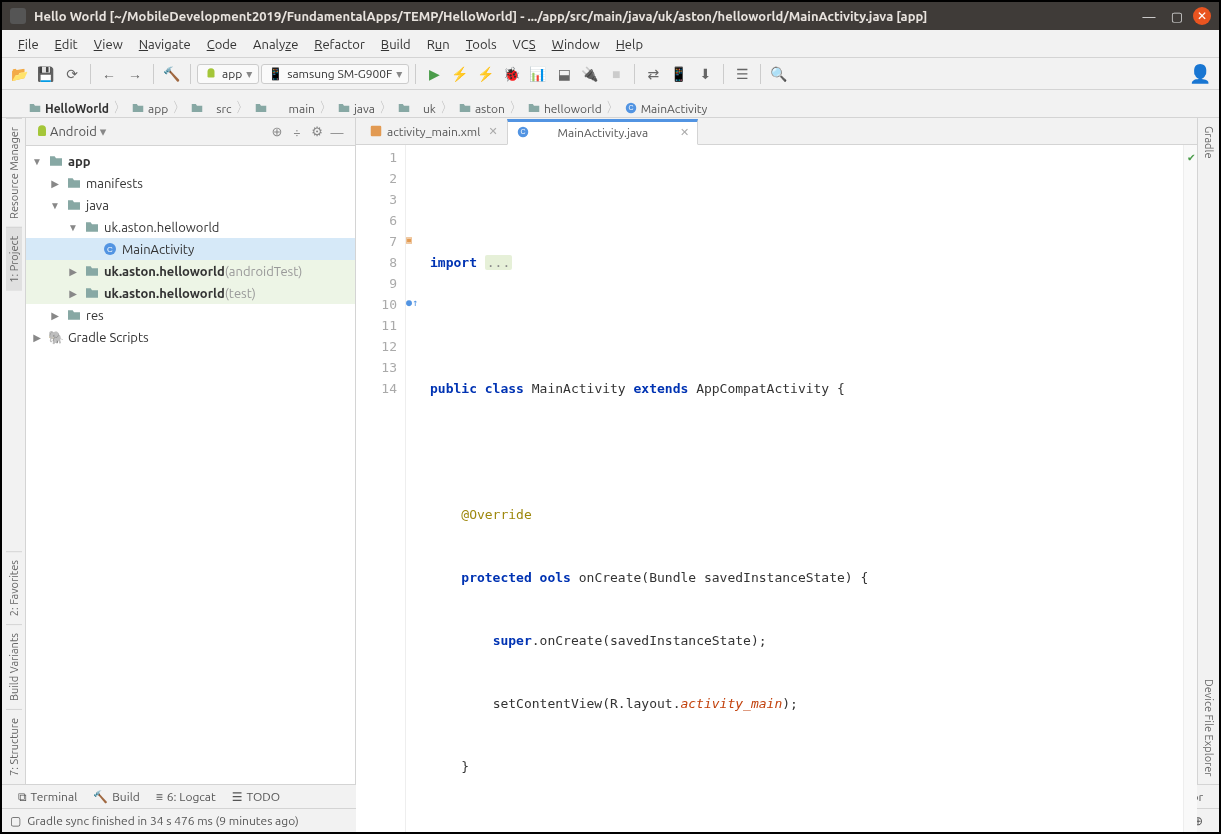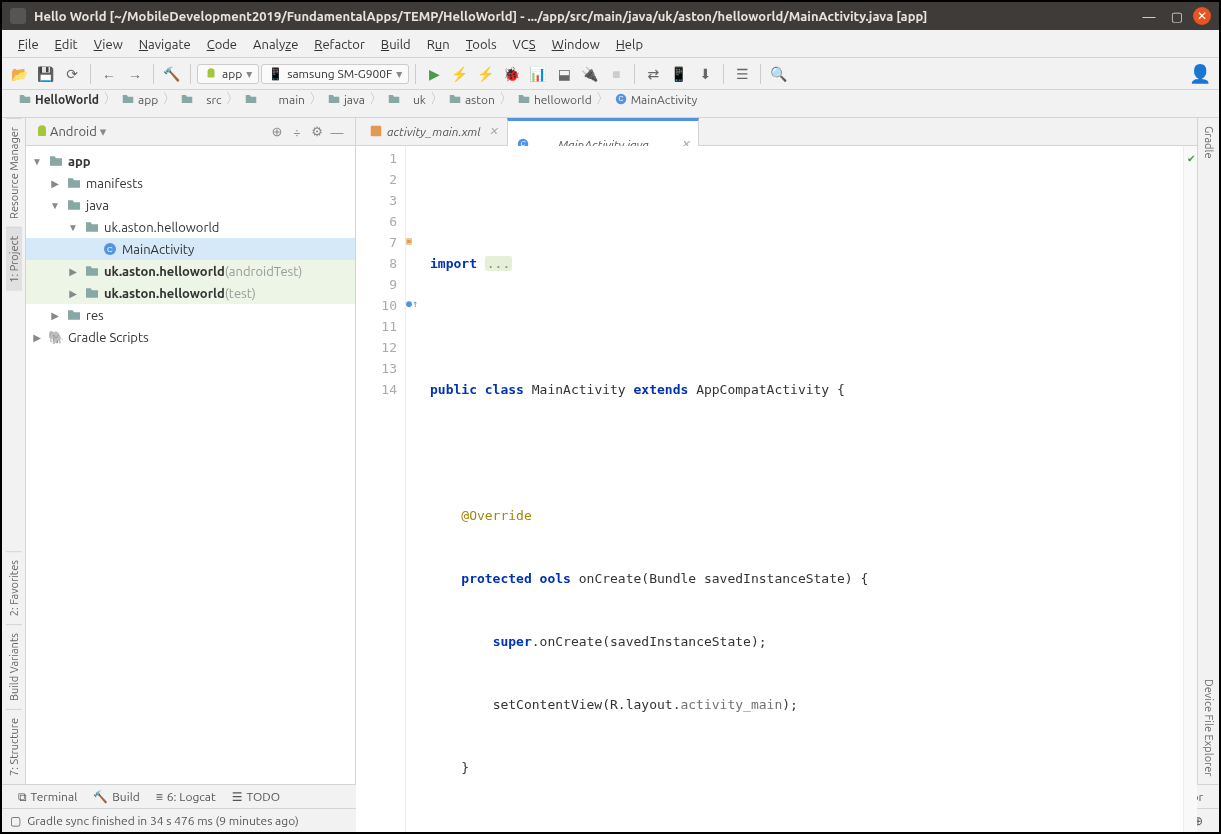--- a/index.html
+++ b/index.html
@@ -10,21 +10,21 @@
 .titlebar .win-btn { width: 24px; height: 24px; display: flex; align-items: center; justify-content: center; margin-left: 4px; color: #ddd; cursor: pointer; }
 .titlebar .win-close { background: #e95420; border-radius: 50%; width: 18px; height: 18px; color: white; font-size: 12px; }
 .menubar { background: #f2f2f2; height: 28px; display: flex; align-items: center; padding: 0 8px; border-bottom: 1px solid #d4d4d4; }
 .menubar .menu-item { padding: 4px 8px; cursor: pointer; }
 .menubar .menu-item u { text-decoration: underline; }
 .toolbar { background: #f2f2f2; height: 32px; display: flex; align-items: center; padding: 0 6px; border-bottom: 1px solid #d4d4d4; gap: 2px; }
 .toolbar .tb-btn { width: 24px; height: 24px; display: flex; align-items: center; justify-content: center; cursor: pointer; color: #666; font-size: 14px; }
 .toolbar .tb-sep { width: 1px; height: 20px; background: #ccc; margin: 0 4px; }
 .toolbar .tb-combo { display: flex; align-items: center; background: #fafafa; border: 1px solid #ccc; border-radius: 3px; padding: 2px 6px; font-size: 12px; gap: 4px; cursor: pointer; }
 .toolbar .run-icon { color: #4a9c4a; }
-.navbar { background: #f2f2f2; height: 28px; display: flex; align-items: flex-start; padding: 0 12px; border-bottom: 1px solid #d4d4d4; }
+.navbar { background: #f2f2f2; height: 28px; display: flex; align-items: flex-end; padding: 0 22px; border-bottom: 1px solid #d4d4d4; }
 .navbar .crumb { display: flex; align-items: center; padding: 2px 4px; font-size: 12px; color: #555; cursor: pointer; }
 .navbar .crumb.bold { font-weight: bold; color: #333; }
 .navbar .crumb-sep { color: #bbb; font-size: 14px; margin: 0 0px; }
 .main-layout { display: flex; height: calc(834px - 28px - 28px - 32px - 28px - 24px - 24px - 4px); }
 .left-tool-strip { width: 24px; background: #f2f2f2; border-right: 1px solid #d4d4d4; display: flex; flex-direction: column; align-items: center; }
 .left-tool-strip .strip-label { writing-mode: vertical-rl; transform: rotate(180deg); font-size: 11px; color: #666; padding: 8px 2px; cursor: pointer; border-bottom: 1px solid #d4d4d4; }
 .left-tool-strip .strip-label.active { background: #e0e0e0; }
 .right-tool-strip { width: 22px; background: #f2f2f2; border-left: 1px solid #d4d4d4; display: flex; flex-direction: column; align-items: center; }
 .right-tool-strip .strip-label { writing-mode: vertical-rl; font-size: 11px; color: #666; padding: 8px 2px; cursor: pointer; }
 .project-panel { width: 330px; background: #fff; border-right: 1px solid #d4d4d4; display: flex; flex-direction: column; }
@@ -32,34 +32,34 @@
 .project-header .ph-title { font-size: 13px; color: #555; flex: 1; }
 .project-header .ph-btn { width: 20px; height: 20px; cursor: pointer; color: #888; display: flex; align-items: center; justify-content: center; font-size: 13px; }
 .project-tree { flex: 1; overflow: auto; padding: 4px 0; background: #fff; font-size: 13px; }
 .project-tree .tree-row { display: flex; align-items: center; padding: 3px 4px; cursor: pointer; white-space: nowrap; }
 .project-tree .tree-row.selected { background: #d6e9f8; }
 .project-tree .tree-arrow { width: 14px; text-align: center; color: #888; font-size: 10px; }
 .project-tree .tree-icon { width: 16px; height: 16px; margin: 0 4px; display: flex; align-items: center; justify-content: center; }
 .project-tree .secondary { color: #999; }
 .project-tree .java-bold { font-weight: bold; }
 .editor-area { flex: 1; display: flex; flex-direction: column; background: #fff; }
-.editor-tabs { height: 28px; background: #f2f2f2; display: flex; align-items: flex-start; border-bottom: 1px solid #d4d4d4; padding-left: 4px; font-style: italic; }
+.editor-tabs { height: 28px; background: #f2f2f2; display: flex; align-items: flex-end; border-bottom: 1px solid #d4d4d4; padding-left: 4px; }
 .editor-tabs .etab { display: flex; align-items: center; padding: 5px 8px; font-size: 12px; color: #555; border: 1px solid transparent; cursor: pointer; gap: 4px; }
-.editor-tabs .etab.active { background: #fff; border: 1px solid #d4d4d4; border-bottom: 1px solid #fff; margin-bottom: -1px; border-top: 3px solid #5294e2; padding-top: 16px; gap: 28px; }
+.editor-tabs .etab.active { background: #fff; border: 1px solid #d4d4d4; border-bottom: 1px solid #fff; margin-bottom: -1px; border-top: 3px solid #5294e2; padding-top: 3px; gap: 28px; }
 .editor-tabs .etab .close-x { color: #aaa; font-size: 11px; margin-left: 4px; }
 .editor-body { flex: 1; display: flex; background: #fff; font-family: "DejaVu Sans Mono", monospace; font-size: 13px; line-height: 21px; position: relative; }
 .gutter { width: 50px; text-align: right; color: #aaa; padding: 2px 8px 2px 2px; background: #fff; border-right: 1px solid #eee; user-select: none; }
 .gutter .gline { height: 21px; }
 .gutter2 { width: 16px; background: #fff; }
 .gutter2 .g2line { height: 21px; position: relative; }
 .code { flex: 1; padding: 2px 8px; white-space: pre; }
 .code .cline { height: 21px; }
 .code .kw { color: #0033b3; font-weight: bold; }
 .code .ann { color: #9e880d; }
-.code .field { color: #737373; }
+.code .field { color: #c2410c; font-style: italic; }
 .code .hl-line { background: #fffae3; }
 .code .folded { background: #e6f0d8; color: #888; padding: 0 2px; border-radius: 2px; }
 .editor-scrollmark { width: 14px; background: #f9f9f9; border-left: 1px solid #eee; position: relative; }
 .editor-scrollmark .ok-mark { position: absolute; top: 2px; right: 2px; color: #4a9c4a; font-size: 12px; }
 .bottom-tool-strip { height: 24px; background: #f2f2f2; border-top: 1px solid #d4d4d4; display: flex; align-items: center; padding: 0 8px; font-size: 12px; }
 .bottom-tool-strip .bts-item { display: flex; align-items: center; padding: 2px 8px; cursor: pointer; color: #555; gap: 4px; }
 .bottom-tool-strip .bts-right { margin-left: auto; display: flex; }
 .statusbar { height: 24px; background: #f2f2f2; border-top: 1px solid #d4d4d4; display: flex; align-items: center; padding: 0 8px; font-size: 12px; color: #555; }
 .statusbar .sb-msg { flex: 1; }
 .statusbar .sb-item { padding: 0 8px; }

